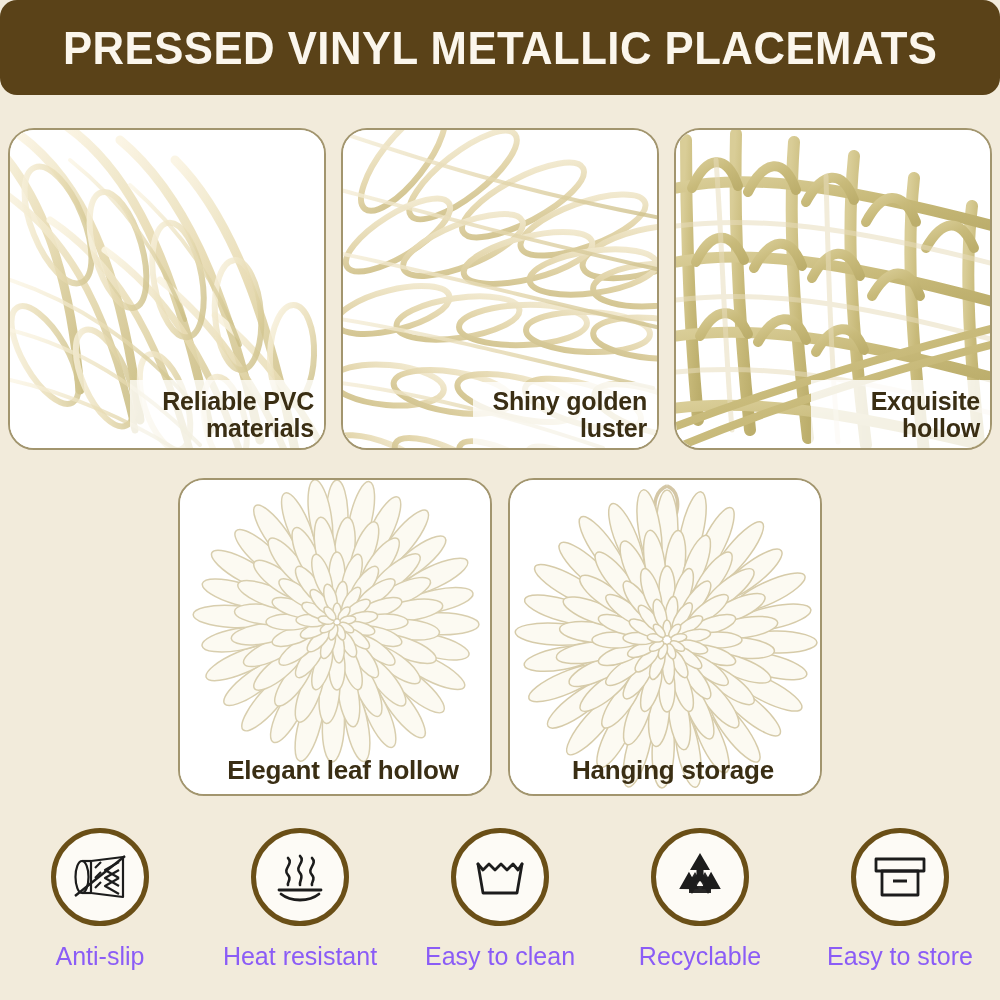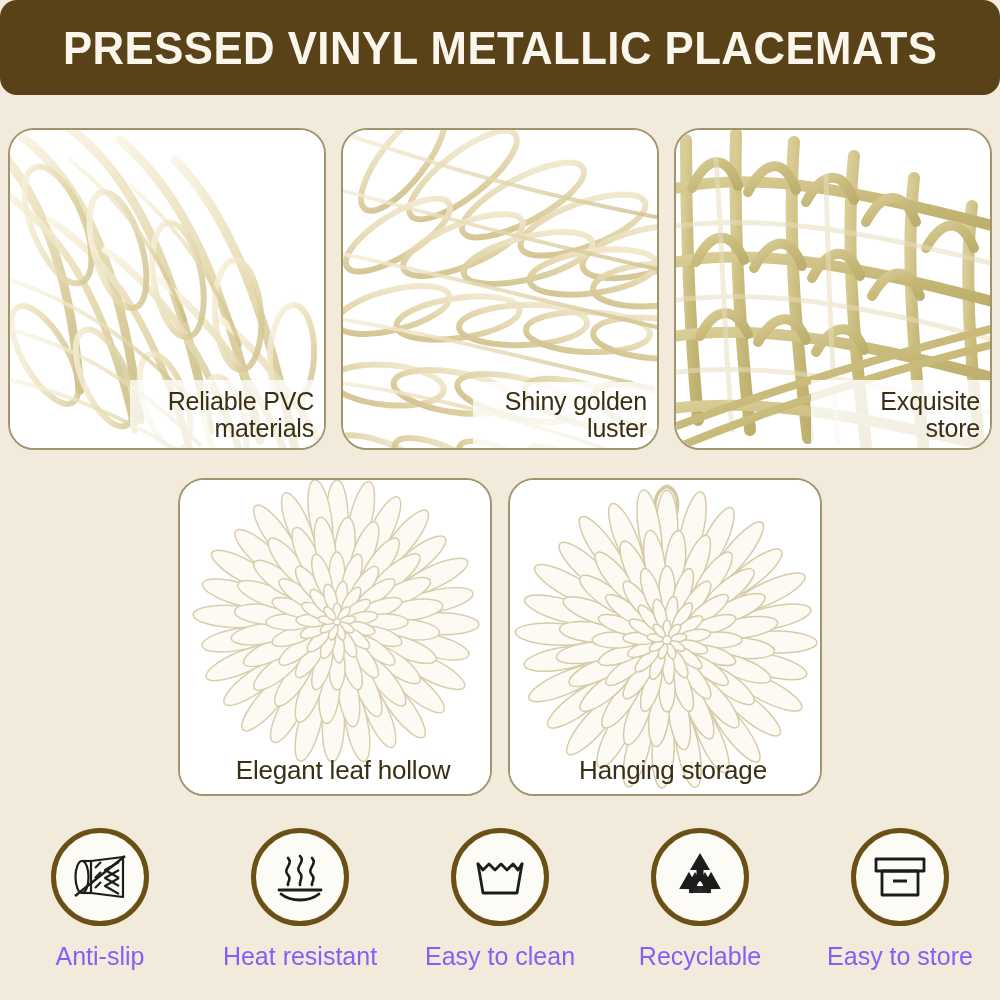--- a/index.html
+++ b/index.html
@@ -34,21 +34,21 @@
     border:2px solid #A2956E;
     border-radius:26px;
     overflow:hidden;
   }
   .card-photo { position:absolute; inset:0; overflow:hidden; }
   .card-caption {
     position:absolute;
     right:10px; bottom:6px;
     color:#3A2E14;
     font-size:25px;
-    font-weight:normal;
+    font-weight:bold;
     line-height:1.08;
     text-align:right;
     white-space:pre-line;
     z-index:5;
     letter-spacing:-0.2px;
     margin-left:16px;
   }
   .card-caption.center {
     left:0; right:0;
     text-align:center;
@@ -261,21 +261,21 @@
 
         <g stroke-width="8">
           <path d="M-10 322 C 90 280, 200 244, 318 214"></path>
           <path d="M-10 300 C 90 262, 200 228, 318 198"></path>
         </g>
       </g>
       <rect x="135" y="250" width="183" height="72" fill="#FFFFFF" opacity="0.8"></rect>
     </svg>
   </div>
   <div class="card-caption">Exquisite
-store</div>
+hollow</div>
 </div>
 
 <div class="card" id="card-leaf">
   <div class="card-photo">
     <svg width="314" height="318" viewBox="0 0 314 318" preserveAspectRatio="xMidYMid meet">
       <rect width="314" height="318" fill="#FFFFFF"></rect>
       <g transform="translate(157,142)" stroke="#D8CEAE" fill="#FCFAF2" stroke-width="1.5">
 
         <g id="ring-outer">
           <g transform="rotate(0)">   

